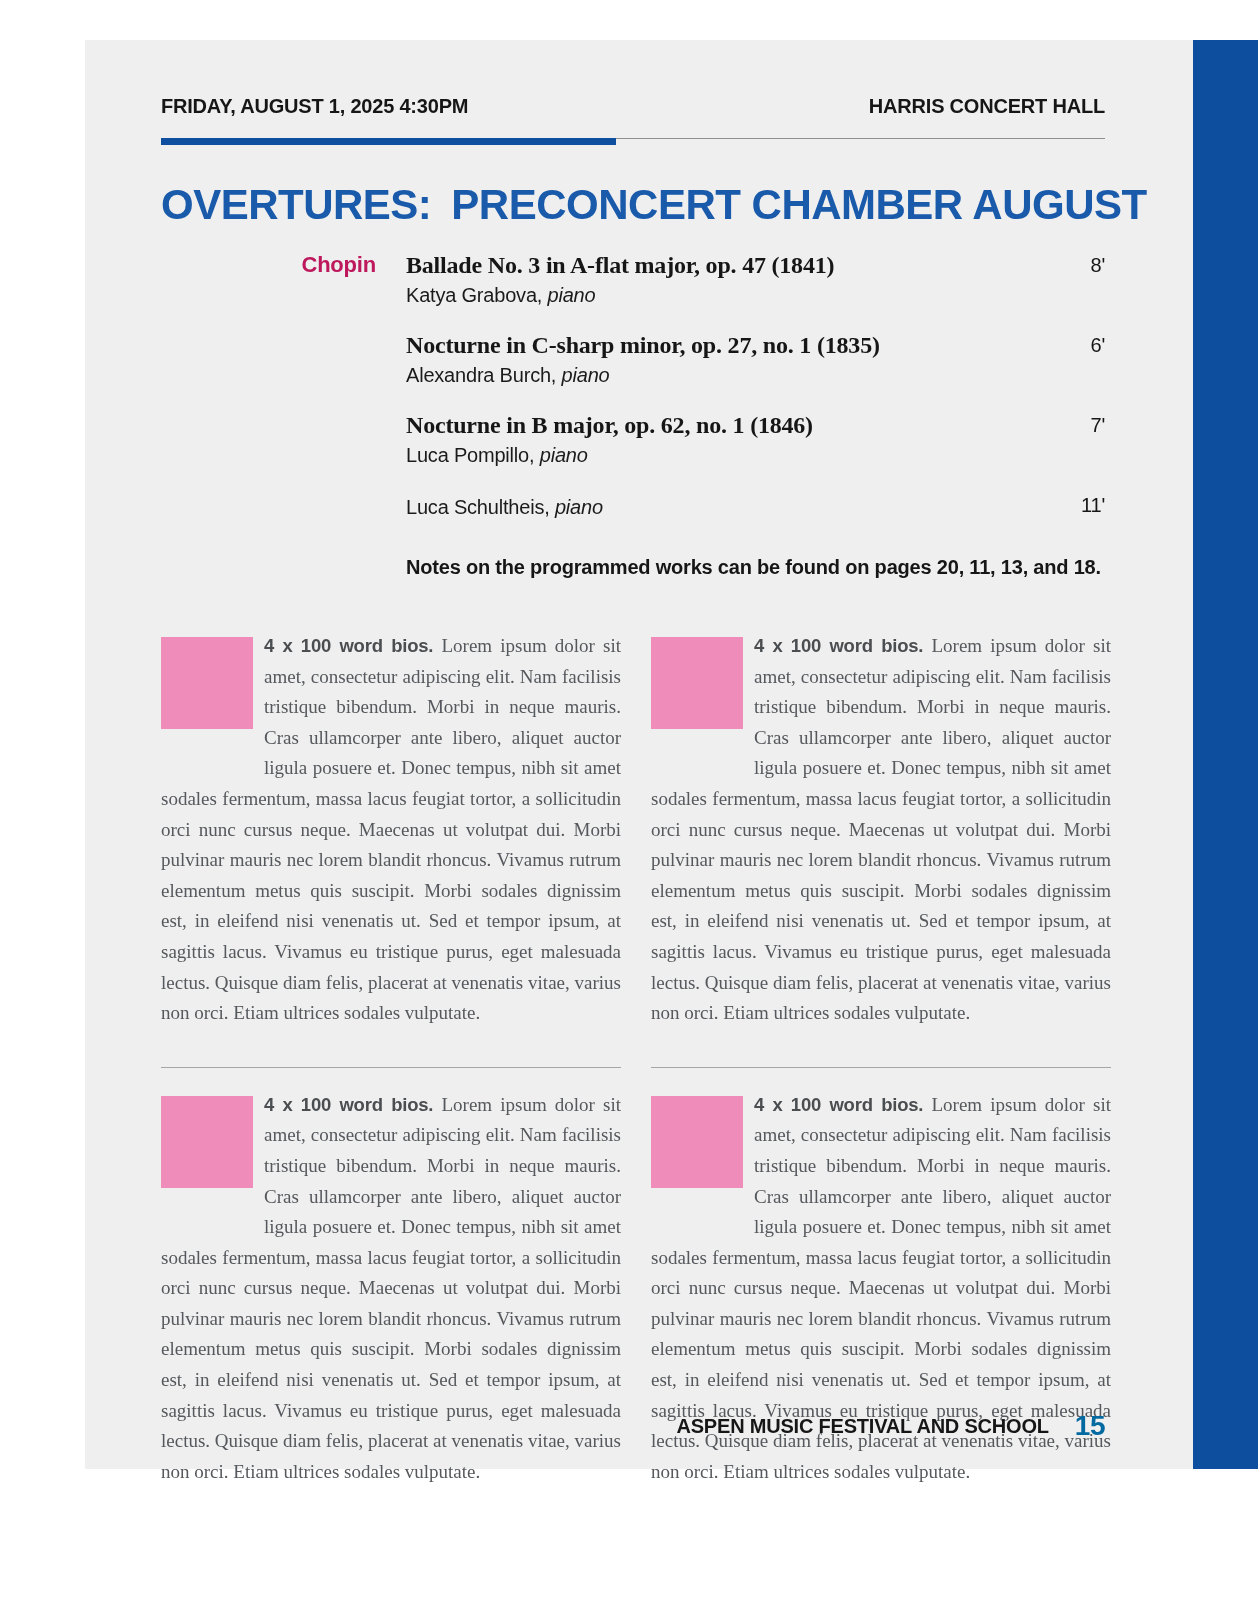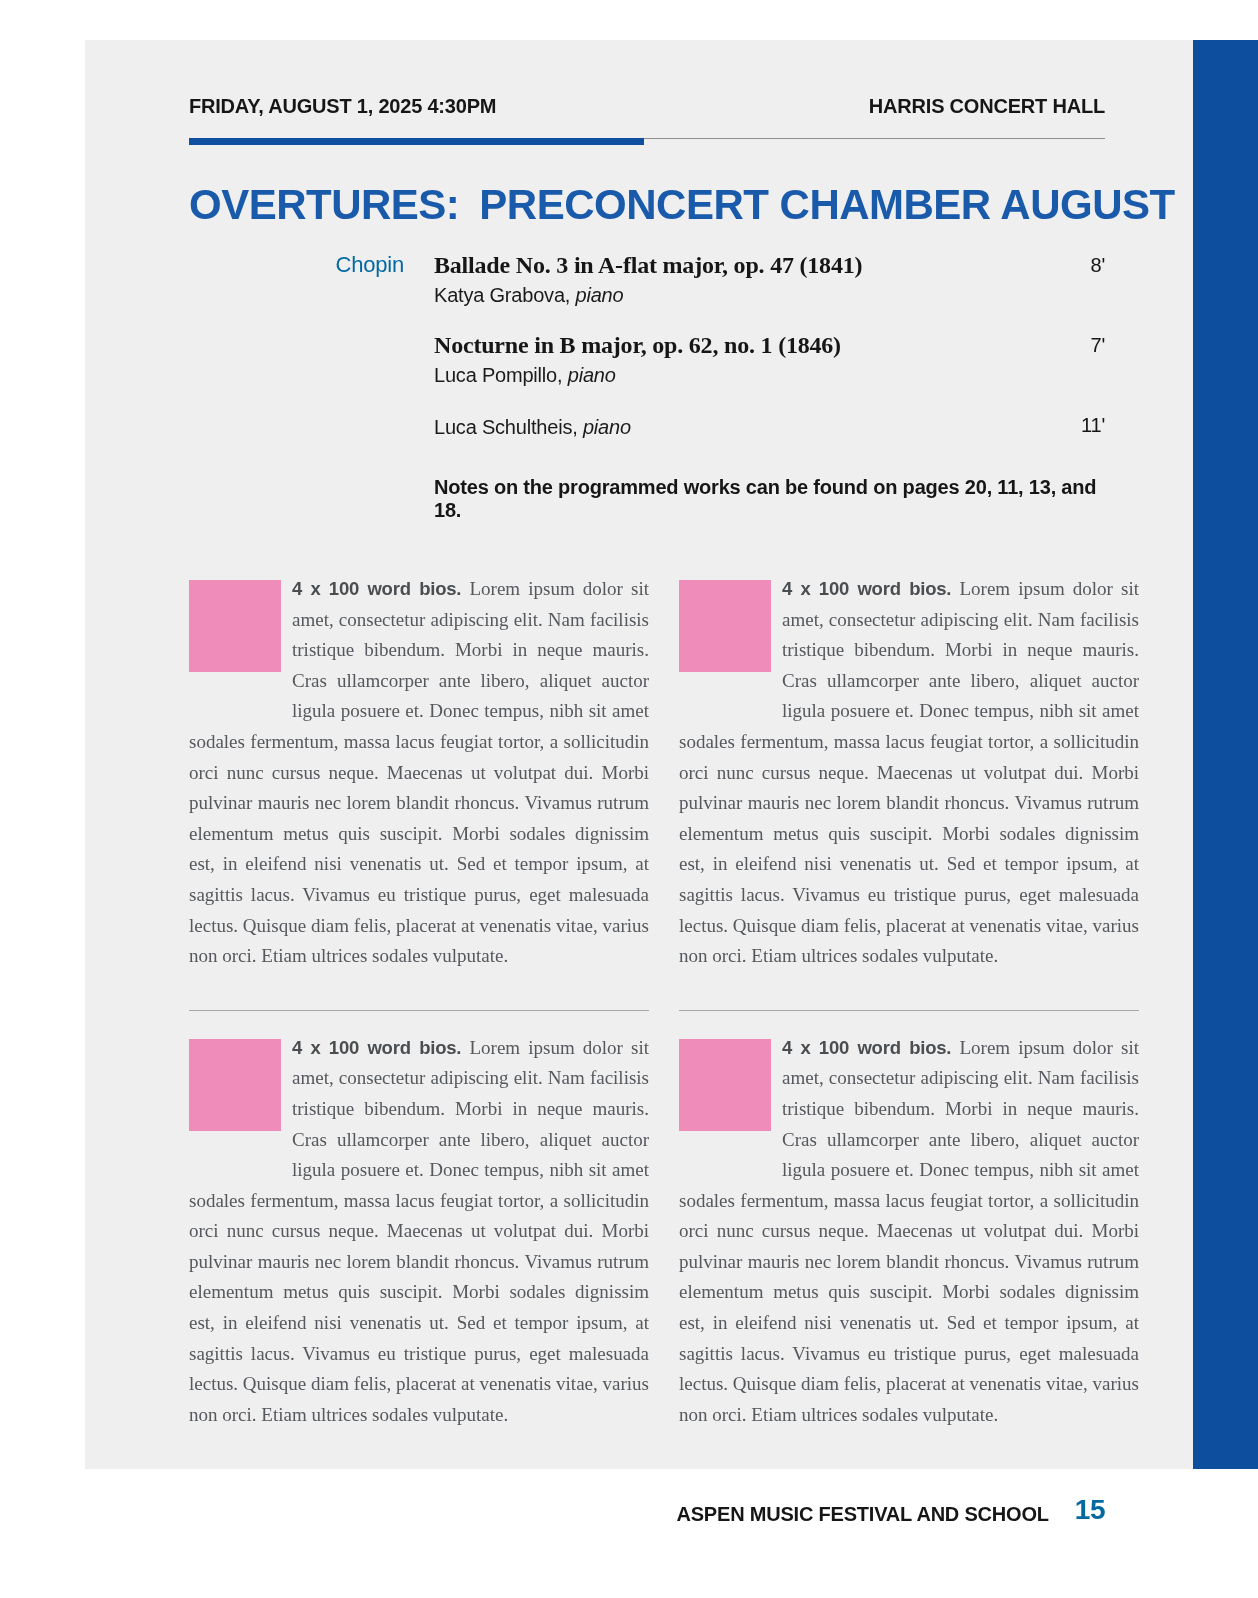--- a/index.html
+++ b/index.html
@@ -8,21 +8,21 @@
     background: #ffffff;
     font-family: "Liberation Sans", sans-serif;
     overflow: hidden;
     position: relative;
   }
   .page {
     position: absolute;
     left: 85px; top: 40px;
     width: 1108px; height: 1429px;
     background: #efefef;
-    padding: 55px 88px 0 104px;
+    padding: 55px 88px 0 76px;
   }
   .side-bar {
     position: absolute;
     left: 1193px; top: 40px;
     width: 65px; height: 1429px;
     background: #0d4f9e;
   }
   
   .header-row {
     display: flex;
@@ -65,22 +65,22 @@
   
   .program { margin-top: 22px; }
   .work-row {
     display: grid;
     grid-template-columns: 215px 1fr auto;
     column-gap: 30px;
     margin-bottom: 23px;
   }
   .composer {
     font-size: 22px;
-    font-weight: normal;
-    color: #0369a1;
+    font-weight: bold;
+    color: #be185d;
     text-align: right;
     letter-spacing: -0.2px;
     padding-top: 1px;
   }
   .work-title {
     font-family: "Liberation Serif", serif;
     font-size: 24px;
     font-weight: bold;
     color: #161616;
     line-height: 28px;
@@ -139,24 +139,24 @@
     font-family: "Liberation Sans", sans-serif;
     font-size: 18.5px;
     font-weight: bold;
     color: #4b4e51;
     letter-spacing: -0.2px;
   }
   .bio::after { content: ""; display: block; clear: both; }
   
   .footer {
     position: absolute;
-    top: 1494px;
+    top: 1410px;
     right: 153px;
     display: flex;
-    align-items: flex-end;
+    align-items: center;
     gap: 26px;
   }
   .footer-brand {
     font-size: 20px;
     font-weight: bold;
     color: #161616;
     letter-spacing: -0.2px;
   }
   .footer-pagenum {
     font-size: 28px;
@@ -186,20 +186,28 @@
 
     <div class="work-row">
       <div class="composer">Chopin</div>
       <div>
         <div class="work-title">Ballade No. 3 in A-flat major, op. 47 (1841)</div>
         <div class="performer"><span>Katya Grabova,</span> <span class="instrument">piano</span></div>
       </div>
       <div class="duration">8'</div>
     </div>
 
+    <div class="work-row">
+      <div class="composer"></div>
+      <div>
+        <div class="work-title">Nocturne in C-sharp minor, op. 27, no. 1 (1835)</div>
+        <div class="performer"><span>Alexandra Burch,</span> <span class="instrument">piano</span></div>
+      </div>
+      <div class="duration">6'</div>
+    </div>
 
     <div class="work-row">
       <div class="composer"></div>
       <div>
         <div class="work-title">Nocturne in B major, op. 62, no. 1 (1846)</div>
         <div class="performer"><span>Luca Pompillo,</span> <span class="instrument">piano</span></div>
       </div>
       <div class="duration">7'</div>
     </div>
 

